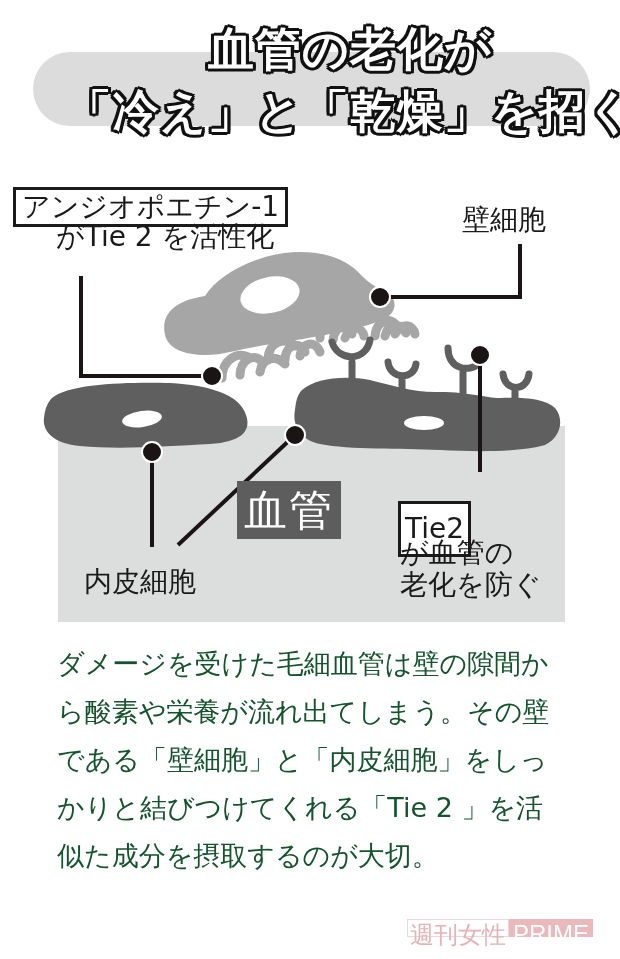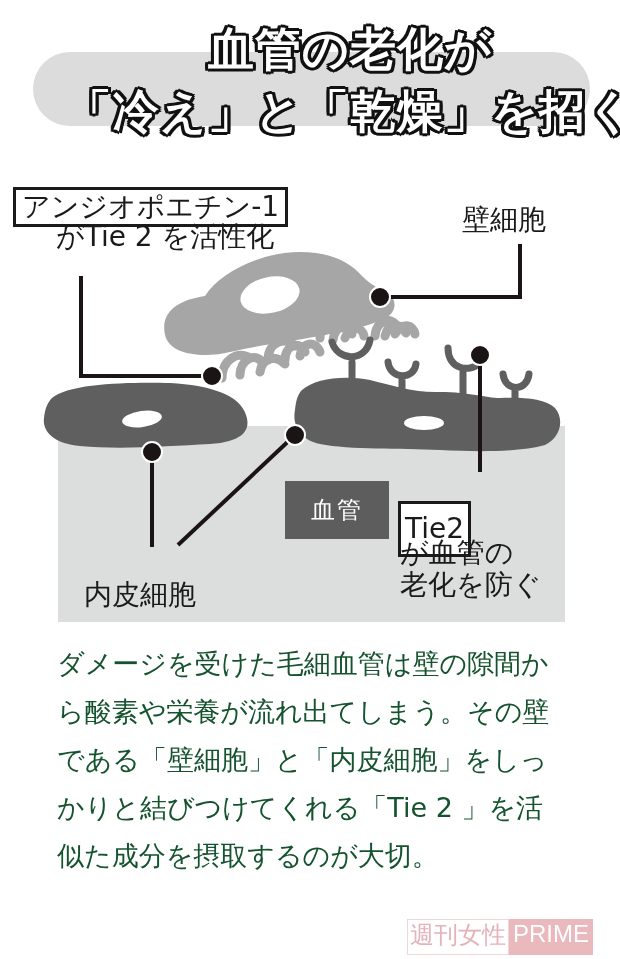--- a/index.html
+++ b/index.html
@@ -12,25 +12,25 @@
     text-shadow:
       3px 0 0 #111, -3px 0 0 #111, 0 3px 0 #111, 0 -3px 0 #111,
       2px 2px 0 #111, -2px -2px 0 #111, 2px -2px 0 #111, -2px 2px 0 #111,
       3px 2px 0 #111, -3px 2px 0 #111, 3px -2px 0 #111, -3px -2px 0 #111; padding-left: 40px; }
   .title-1 { top:20px; font-size:46px; line-height:58px; }
   .title-2 { top:82px; font-size:46px; line-height:58px; }
   .label { font-size:28px; line-height:34px; color:#1a1a1a; white-space:nowrap; }
   .boxed { border:3px solid #1a1a1a; background:#fff; padding:0 6px;margin-top:19px; }
   .vessel-bg { left:58px; top:426px; width:507px; height:196px; background:#dcdedd; }
   .vessel-tag { left:237px; top:481px; width:104px; height:58px; background:#5d5d5d; color:#fff;
-    font-size:24px; line-height:58px; text-align:center; letter-spacing:2px;margin-left:48px; }
+    font-size:43px; line-height:58px; text-align:center; letter-spacing:2px; }
   .diagram-svg { left:0; top:0; }
   .para { left:57px; top:640px; width:540px; font-size:27px; line-height:48px; color:#14532d; }
   .para div { white-space:nowrap; }
-  .watermark { left:407px; top:919px; height:36px; display:flex; align-items:stretch; font-size:24px; line-height:30px; }
+  .watermark { left:407px; top:919px; height:18px; display:flex; align-items:stretch; font-size:24px; line-height:30px; }
   .wm-jp { color:#e3b3b8; background:#ffffff; padding:0 2px; border:1px solid #efd6d8; }
   .wm-en { color:#ffffff; background:#e9b9bd; padding:0 4px; font-family:"Liberation Sans",sans-serif; }
 </style>
 </head>
 <body>
 
 <div class="abs title-pill"></div>
 <div class="abs title-line title-1">血管の老化が</div>
 <div class="abs title-line title-2">「冷え」と「乾燥」を招く</div>
 
@@ -82,21 +82,21 @@
     <circle cx="480" cy="355" r="10"></circle>
   </g>
 </svg>
 
 <div class="abs label boxed" style="left:13px;top:168px;">アンジオポエチン-1</div>
 <div class="abs label" style="left:28px;top:220px;margin-left:28px;">がTie 2 を活性化</div>
 <div class="abs label" style="left:462px;top:203px;">壁細胞</div>
 
 <div class="abs vessel-tag">血管</div>
 
-<div class="abs label" style="left:84px;top:578px;">内皮細胞</div>
+<div class="abs label" style="left:84px;top:565px;">内皮細胞</div>
 
 <div class="abs label boxed" style="left:398px;top:482px;padding:8px 4px;">Tie2</div>
 <div class="abs label" style="left:400px;top:536px;">が血管の</div>
 <div class="abs label" style="left:400px;top:568px;">老化を防ぐ</div>
 
 <div class="abs para">
   <div>ダメージを受けた毛細血管は壁の隙間か</div>
   <div>ら酸素や栄養が流れ出てしまう。その壁</div>
   <div>である「壁細胞」と「内皮細胞」をしっ</div>
   <div>かりと結びつけてくれる「Tie 2 」を活</div>

